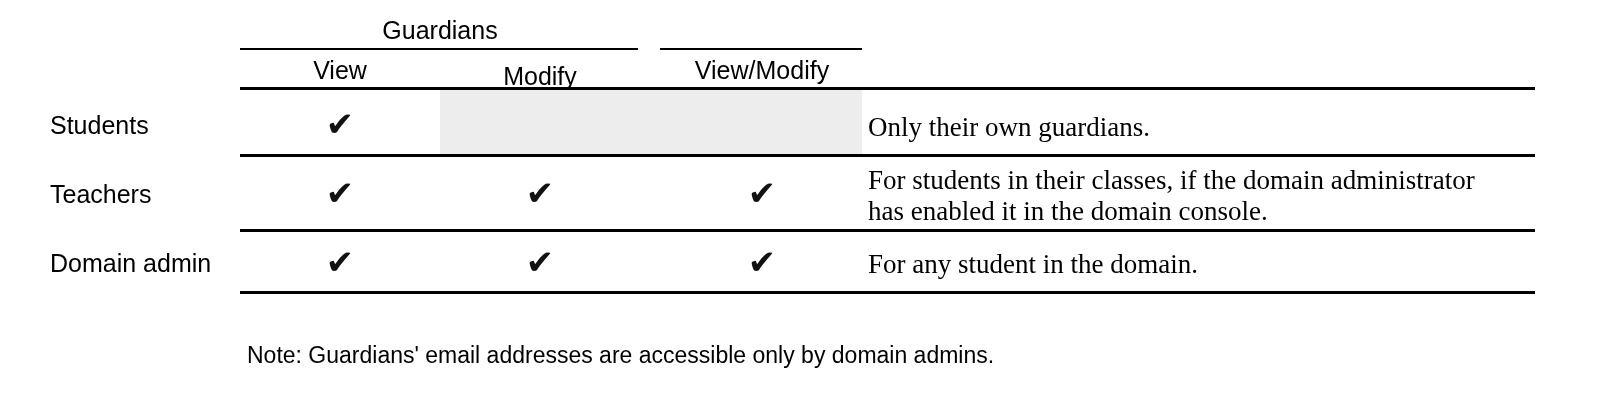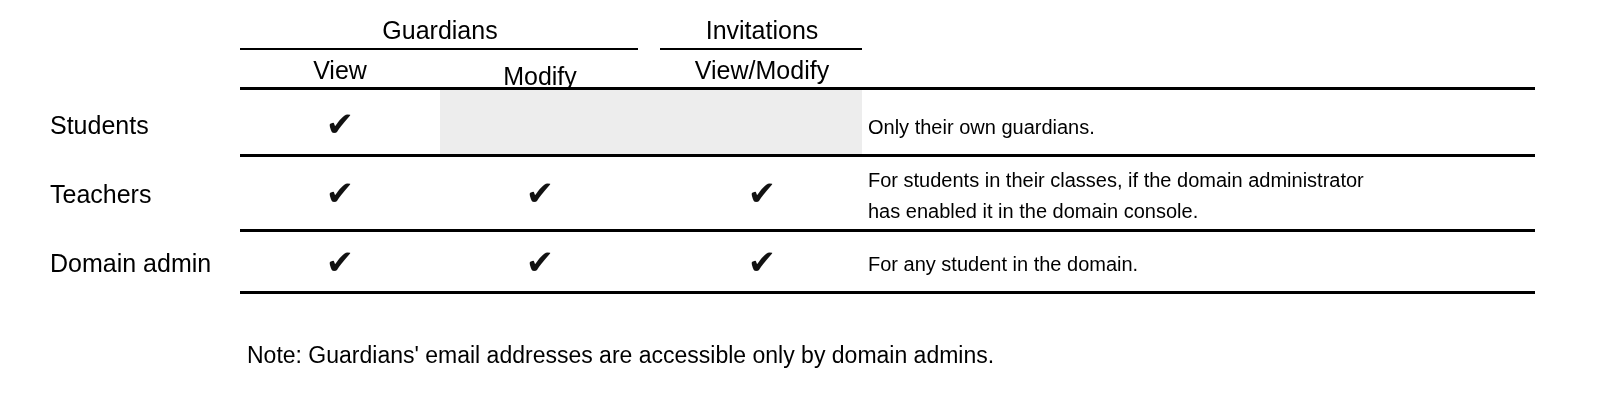--- a/index.html
+++ b/index.html
@@ -75,42 +75,42 @@
     line-height: 34px;
     font-family: "DejaVu Sans", sans-serif;
     font-weight: bold;
     color: #111111;
   }
 
   
   .desc {
     position: absolute;
     left: 868px;
-    font-size: 20px;
+    font-size: 27px;
     line-height: 31px;
     white-space: pre-line;
+    font-family: Liberation Serif, serif;
   }
 
   
   .note {
     position: absolute;
     left: 247px;
     font-size: 23px;
     line-height: 28px;
     white-space: nowrap;
   }
 </style>
 </head>
 <body>
 
 <div id="root">
 
   <div class="group-head" style="left:340px; top:18px; width:200px;">Guardians</div>
 
-  <div class="group-head" style="left:662px; top:18px; width:200px;">Invitations</div>
 
   <div class="rule-thin" style="left:240px; top:48px; width:398px;"></div>
   <div class="rule-thin" style="left:660px; top:48px; width:202px;"></div>
 
   <div class="col-head" style="left:240px; top:58px; width:200px;">View</div>
   <div class="col-head" style="left:440px; top:64px; width:200px;">Modify</div>
   <div class="col-head" style="left:662px; top:58px; width:200px;">View/Modify</div>
 
   <div class="rule" style="left:240px; top:87px; width:1295px;"></div>
 

